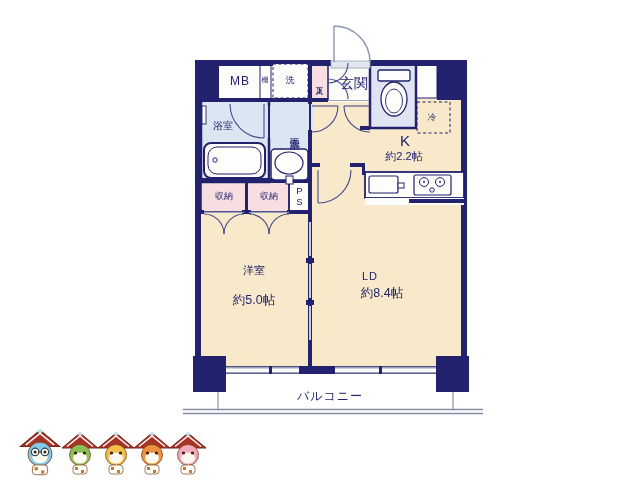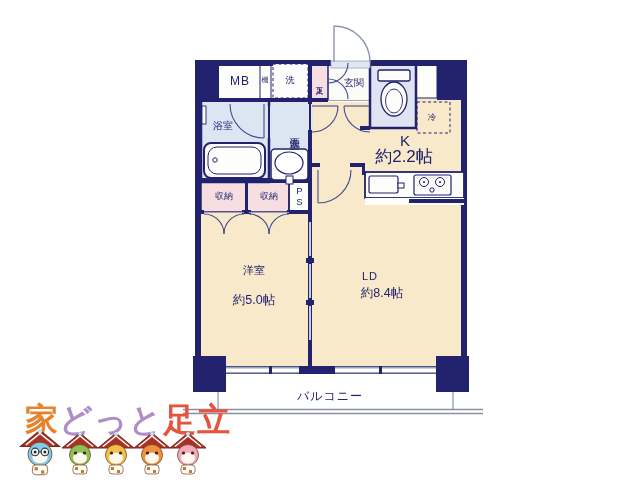--- a/index.html
+++ b/index.html
@@ -137,38 +137,35 @@
       <line class="gray" x1="441" y1="392" x2="441" y2="409" stroke-width="1.4"></line>
       <line x1="171" y1="409.5" x2="471" y2="409.5" stroke="#878FA6" stroke-width="1.3"></line>
       <line x1="171" y1="413.5" x2="471" y2="413.5" stroke="#878FA6" stroke-width="1.3"></line>
     </g>
   </svg>
 
   <div class="lbl" style="left:228px;top:81px;font-size:12px;letter-spacing:1px;">MB</div>
   <div class="lbl" style="left:253px;top:80px;font-size:7px;">棚</div>
   <div class="lbl" style="left:278px;top:81px;font-size:9px;">洗</div>
   <div class="lbl vlbl" style="left:307px;top:81px;font-size:7.5px;letter-spacing:0;">下足入</div>
-  <div class="lbl" style="left:342px;top:83px;font-size:10px;">玄関</div>
+  <div class="lbl" style="left:342px;top:83px;font-size:14px;">玄関</div>
   <div class="lbl" style="left:211px;top:126px;font-size:10px;">浴室</div>
   <div class="lbl vlbl" style="left:282px;top:131px;font-size:10px;">洗面室</div>
   <div class="lbl" style="left:212px;top:197px;font-size:9px;">収納</div>
   <div class="lbl" style="left:257px;top:197px;font-size:9px;">収納</div>
   <div class="lbl vlbl" style="left:287px;top:196px;font-size:9.5px;letter-spacing:0;">PS</div>
   <div class="lbl" style="left:420px;top:117px;font-size:8.5px;">冷</div>
   <div class="lbl" style="left:393px;top:141px;font-size:15px;">K</div>
-  <div class="lbl" style="left:392px;top:157px;font-size:17px;">約2.2帖</div>
+  <div class="lbl" style="left:392px;top:157px;font-size:11px;">約2.2帖</div>
   <div class="lbl" style="left:242px;top:271px;font-size:11px;">洋室</div>
   <div class="lbl" style="left:242px;top:301px;font-size:12.5px;">約5.0帖</div>
   <div class="lbl" style="left:358px;top:277px;font-size:11px;letter-spacing:1px;">LD</div>
   <div class="lbl" style="left:370px;top:294px;font-size:12.5px;text-align:right;">約8.4帖</div>
   <div class="lbl" style="left:318px;top:396px;font-size:12px;letter-spacing:1px;">バルコニー</div>
 
-  <div id="logo-title">
-    <span style="color: rgb(232, 131, 45);">家</span><span style="color: rgb(175, 142, 197);">どっと</span><span style="color: rgb(229, 84, 60);">足立</span>
-  </div>
 
   <svg class="mascot" style="left:6px;top:428px;" width="44" height="50" viewBox="0 0 38 46">
     <polygon points="19,2 37,17 1,17" fill="#A93226" stroke="#7B241C" stroke-width="1"></polygon>
     <polyline points="6,15.5 19,5 32,15.5" fill="none" stroke="#fff" stroke-width="1.4"></polyline>
     <circle cx="19" cy="3" r="2" fill="#BBE3F2"></circle>
     <circle cx="19" cy="24" r="11" stroke="#7B4A21" stroke-width="0.8" fill="#85C9E8"></circle>
     <ellipse cx="19" cy="27" rx="7" ry="5.5" fill="#FFF8EE"></ellipse>
     <circle cx="14.5" cy="22" r="3.4" fill="#fff" stroke="#2C3E50" stroke-width="1.1"></circle>
     <circle cx="23.5" cy="22" r="3.4" fill="#fff" stroke="#2C3E50" stroke-width="1.1"></circle>
     <line x1="17.9" y1="22" x2="20.1" y2="22" stroke="#2C3E50" stroke-width="1.1"></line>

